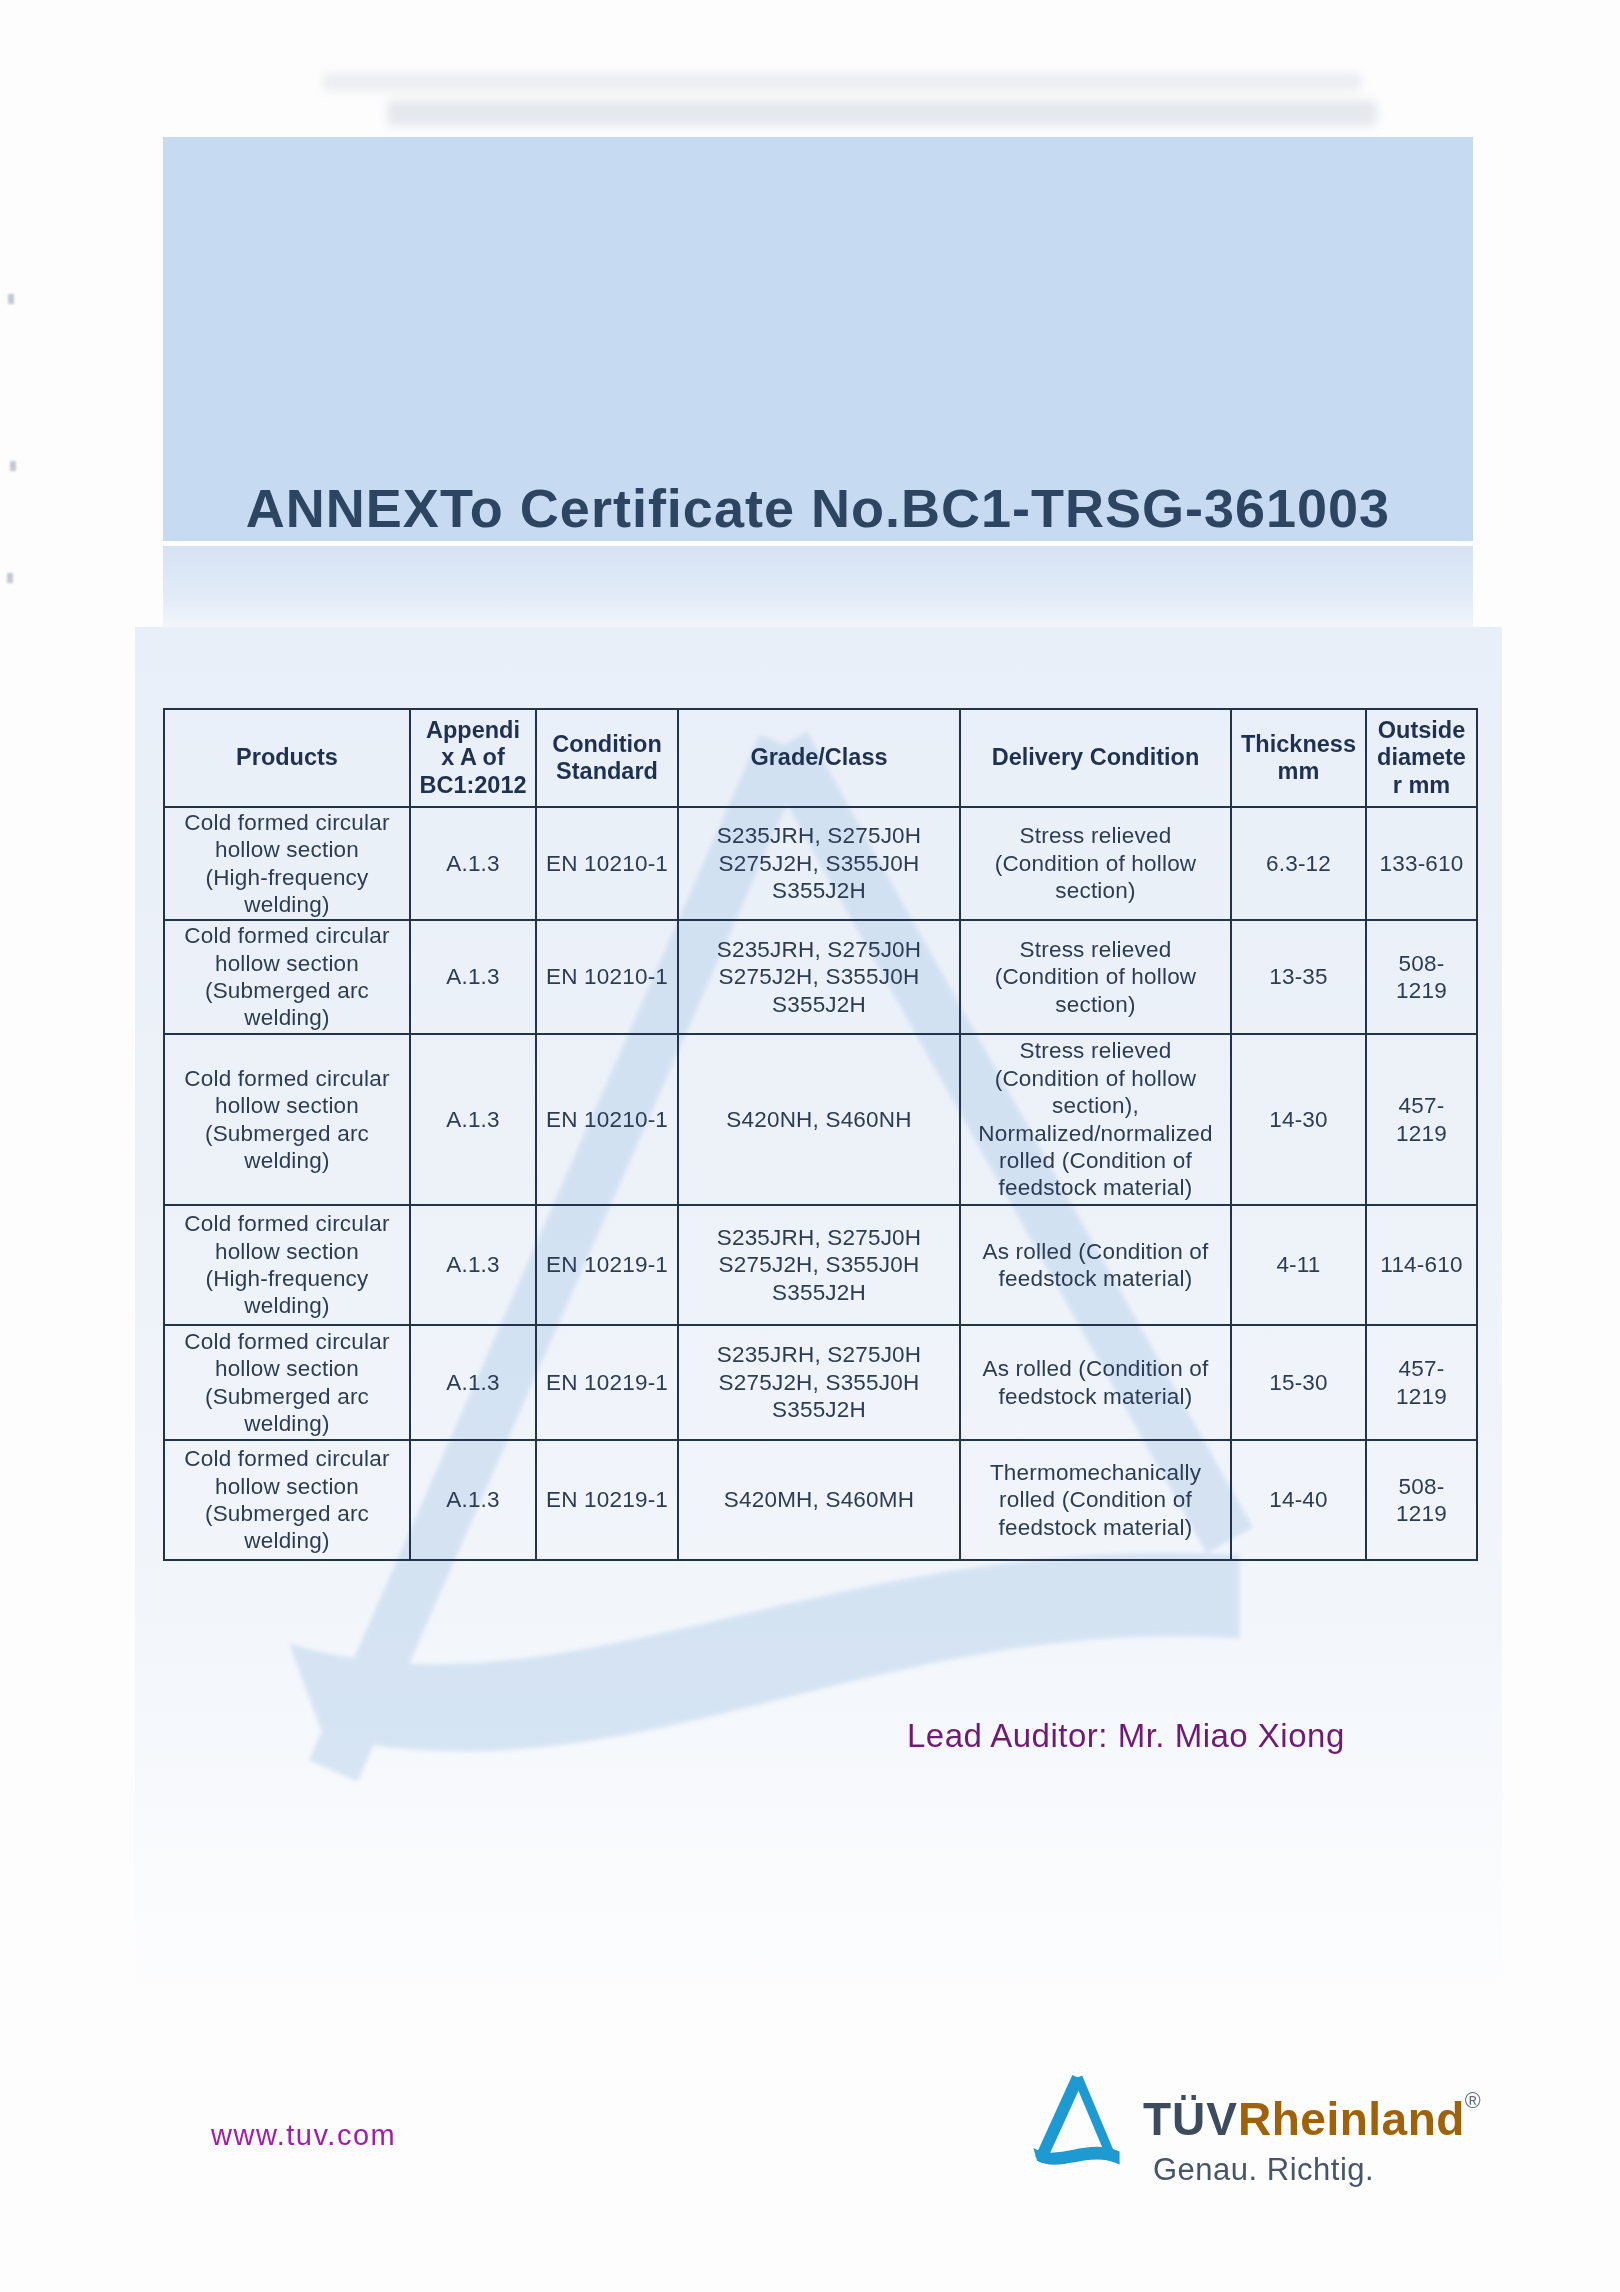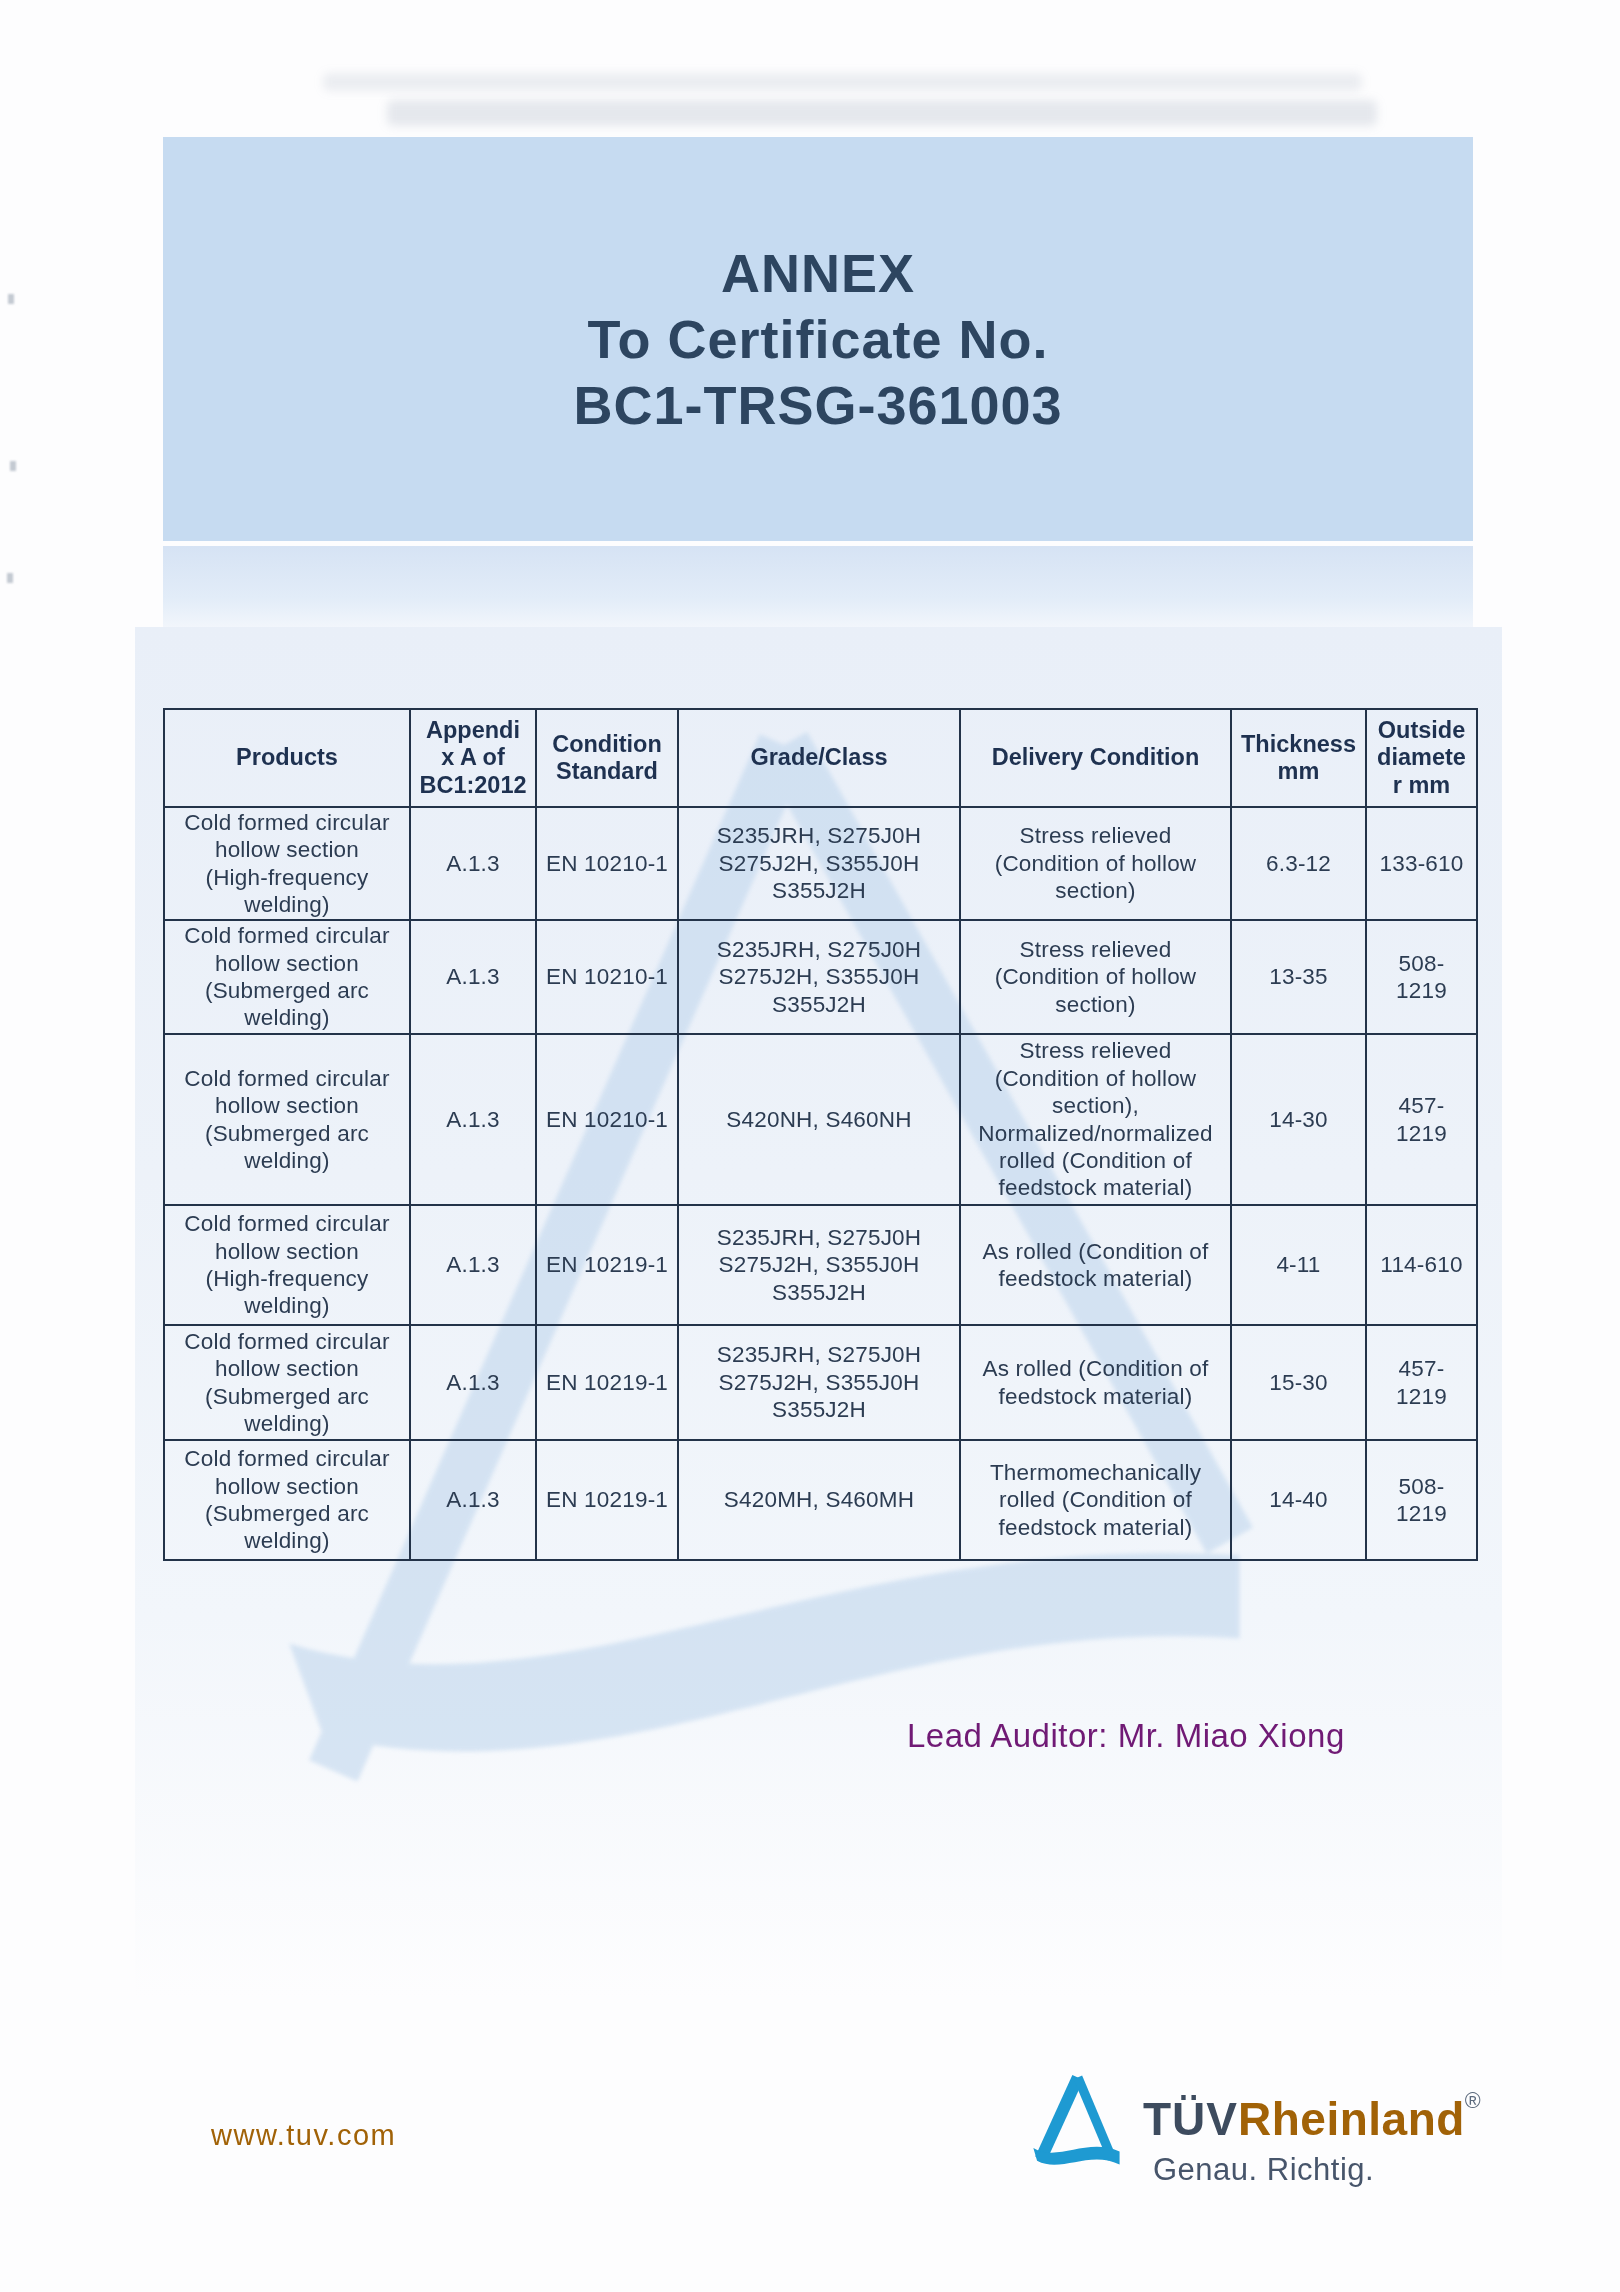--- a/index.html
+++ b/index.html
@@ -11,21 +11,21 @@
   .artifact{position:absolute;background:rgba(105,122,150,.12);filter:blur(4.9px);border-radius:5.9px;}
   .a1{left:323px;top:73px;width:1039px;height:17.6px;}
   .a2{left:387px;top:100px;width:990px;height:25.5px;background:rgba(105,122,150,.16);}
   .speck{position:absolute;width:5.9px;height:9.8px;background:rgba(90,105,130,.35);filter:blur(1px);}
   .s1{left:7.8px;top:294px;}.s2{left:9.8px;top:461px;}.s3{left:6.9px;top:573px;}
 
   
   .banner{
     position:absolute;left:163px;top:137px;width:1310px;height:404px;
     background:var(--banner_bg,#c6dbf1);
-    display:flex;flex-direction:column;justify-content:center;align-items:center;
+    display:flex;flex-direction:row;justify-content:center;align-items:flex-end;
   }
   .banner .line{
     font-size:54px;font-weight:bold;color:var(--title_text,#2d4560);
     line-height:66px;letter-spacing:1px;text-align:center;white-space:nowrap;
   }
   .banner-fade{
     position:absolute;left:163px;top:546px;width:1310px;height:103px;
     background:linear-gradient(180deg,#d6e3f4 0%,#e2ecf8 50%,rgba(238,244,251,0) 100%);
   }
   
@@ -63,21 +63,21 @@
   table.cert tbody tr:nth-child(4){height:120px;}
   table.cert tbody tr:nth-child(5){height:115px;}
   table.cert tbody tr:nth-child(6){height:120px;}
 
   .lead-auditor{
     position:absolute;left:907px;top:1717px;font-size:33px;color:#701a75;letter-spacing:0.5px;
   }
 
   
   .website{
-    position:absolute;left:211px;top:2119px;font-size:29px;color:#a16207;letter-spacing:1.5px;
+    position:absolute;left:211px;top:2119px;font-size:29px;color:#a21caf;letter-spacing:1.5px;
   }
   .logo{position:absolute;left:1029px;top:2066px;width:470px;height:147px;}
   .logo .tri{position:absolute;left:0;top:3.9px;width:94px;height:102px;}
   .logo .brand{position:absolute;left:114px;top:21.6px;font-size:46px;white-space:nowrap;}
   .logo .brand .tuv{font-weight:bold;color:#3d4b5e;letter-spacing:1px;text-align:right;}
   .logo .brand .rhein{font-weight:bold;color:#a16207;letter-spacing:0.5px;}
   .logo .brand .reg{font-size:21.6px;color:#5c6a7d;vertical-align:27.4px;}
   .logo .tagline{position:absolute;left:124px;top:86px;font-size:31px;color:#47556b;letter-spacing:0.5px;}
 </style>
 </head>

